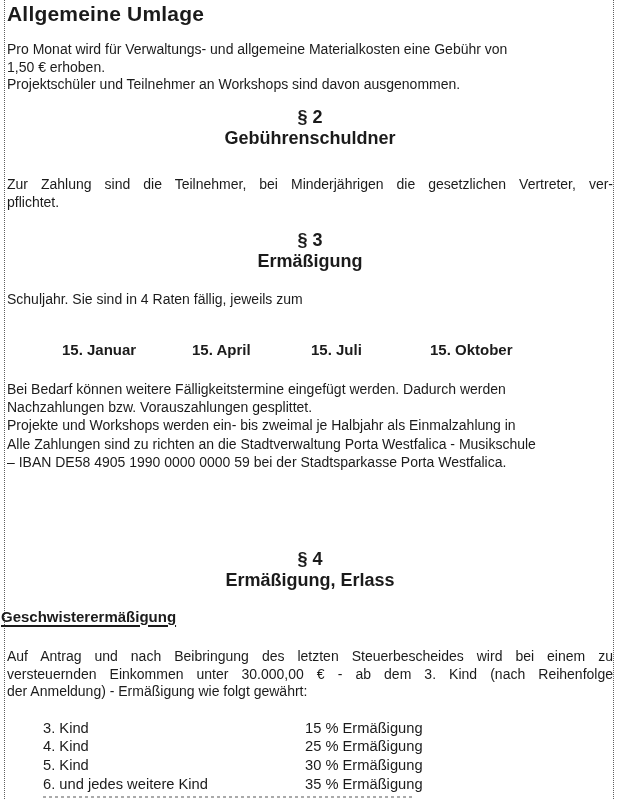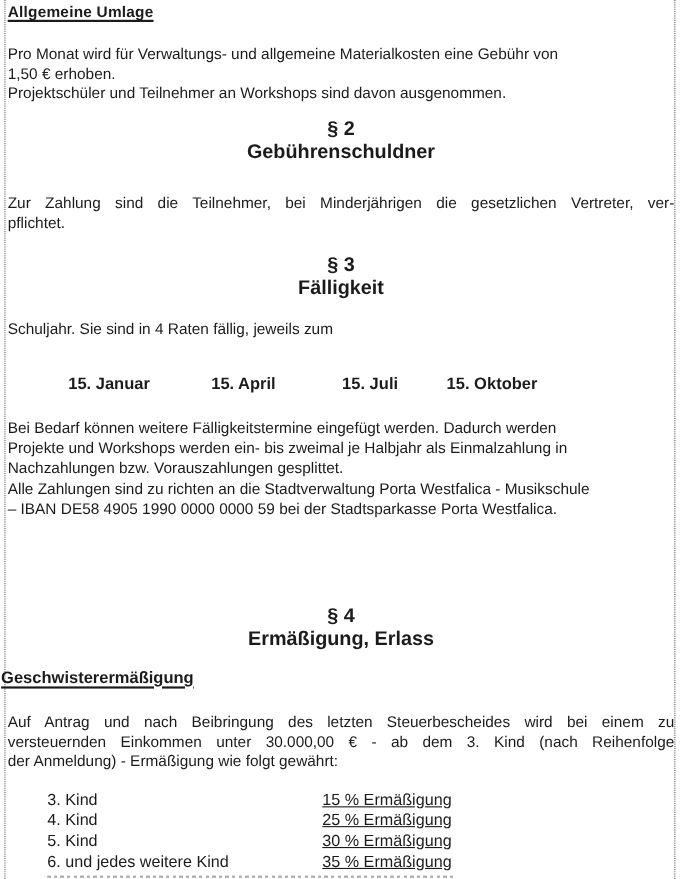--- a/index.html
+++ b/index.html
@@ -6,46 +6,46 @@
   .page {
     position:relative; width:631px; height:799px; background:#ffffff;
     font-family:"Liberation Sans","DejaVu Sans",sans-serif;
     color:#1b1b1b; overflow:hidden;
   }
   .tb { position:absolute; top:0; bottom:0; width:0; border-left:1px dotted #5f5f5f; }
   .tb-left  { left:4px; }
   .tb-right { left:613px; }
 
   .h1 {
-    position:absolute; left:7px; font-size:14px; font-weight:bold;
-    text-decoration:underline; text-decoration-thickness:2px; text-underline-offset:3px;
+    position:absolute; left:7px; font-size:21px; font-weight:bold;
+    text-decoration-thickness:2px; text-underline-offset:3px;
     letter-spacing:0.2px; white-space:nowrap;
   }
   .para { position:absolute; left:7px; width:606px; font-size:14px; line-height:17.5px; }
   .para.lh184 { line-height:18.4px; }
   .ln { white-space:nowrap; }
   .ln.j { white-space:normal; text-align:justify; text-align-last:justify; }
 
   .sec {
     position:absolute; left:7px; width:606px; text-align:center;
     font-size:18px; font-weight:bold; line-height:21px;
   }
   .h2u {
     position:absolute; left:1px; font-size:15px; font-weight:bold;
     text-decoration:underline; text-decoration-thickness:2px; text-underline-offset:3px;
     white-space:nowrap;
   }
   .dates { position:absolute; left:0; width:631px; height:18px; font-size:15px; font-weight:bold; }
   .dates span { position:absolute; top:0; white-space:nowrap;margin-left:24px; }
-  .d0 { left:38px; } .d1 { left:168px; } .d2 { left:287px; } .d3 { left:382px; }
+  .d0 { left:38px; } .d1 { left:168px; } .d2 { left:287px; } .d3 { left:406px; }
 
   .dlist { position:absolute; left:0; width:501px; font-size:14.7px; }
   .drow { position:relative; height:18.8px; }
   .drow .c1 { position:absolute; left:43px; white-space:nowrap; }
-  .drow .c2 { position:absolute; left:293px; white-space:nowrap;text-decoration:underline; }
+  .drow .c2 { position:absolute; left:305px; white-space:nowrap; }
 
   .cutline {
     position:absolute; top:795.5px; left:43px; width:370px; height:2.5px;
     background:repeating-linear-gradient(90deg,#9b9b9b 0 3px, transparent 3px 6px);
     opacity:.85;
   }
 </style>
 </head>
 <body>
 
@@ -66,38 +66,38 @@
     <div>Gebührenschuldner</div>
   </div>
 
   <div class="para" style="top:176px">
     <div class="ln j">Zur Zahlung sind die Teilnehmer, bei Minderjährigen die gesetzlichen Vertreter, ver-</div>
     <div class="ln">pflichtet.</div>
   </div>
 
   <div class="sec" style="top:230px">
     <div>§ 3</div>
-    <div>Fälligkeit</div>
+    <div>Ermäßigung</div>
   </div>
 
   <div class="para" style="top:291px">
     <div class="ln">Schuljahr. Sie sind in 4 Raten fällig, jeweils zum</div>
   </div>
 
   <div class="dates" style="top:341px">
     <span class="d0">15. Januar</span>
     <span class="d1">15. April</span>
     <span class="d2">15. Juli</span>
     <span class="d3">15. Oktober</span>
   </div>
 
   <div class="para lh184" style="top:379.5px">
     <div class="ln">Bei Bedarf können weitere Fälligkeitstermine eingefügt werden. Dadurch werden</div>
+    <div class="ln">Nachzahlungen bzw. Vorauszahlungen gesplittet.</div>
     <div class="ln">Projekte und Workshops werden ein- bis zweimal je Halbjahr als Einmalzahlung in</div>
-    <div class="ln">Nachzahlungen bzw. Vorauszahlungen gesplittet.</div>
     <div class="ln">Alle Zahlungen sind zu richten an die Stadtverwaltung Porta Westfalica - Musikschule</div>
     <div class="ln">– IBAN DE58 4905 1990 0000 0000 59 bei der Stadtsparkasse Porta Westfalica.</div>
   </div>
 
   <div class="sec" style="top:549px">
     <div>§ 4</div>
     <div>Ermäßigung, Erlass</div>
   </div>
 
   <div class="h2u" style="top:607.5px">Geschwisterermäßigung</div>

